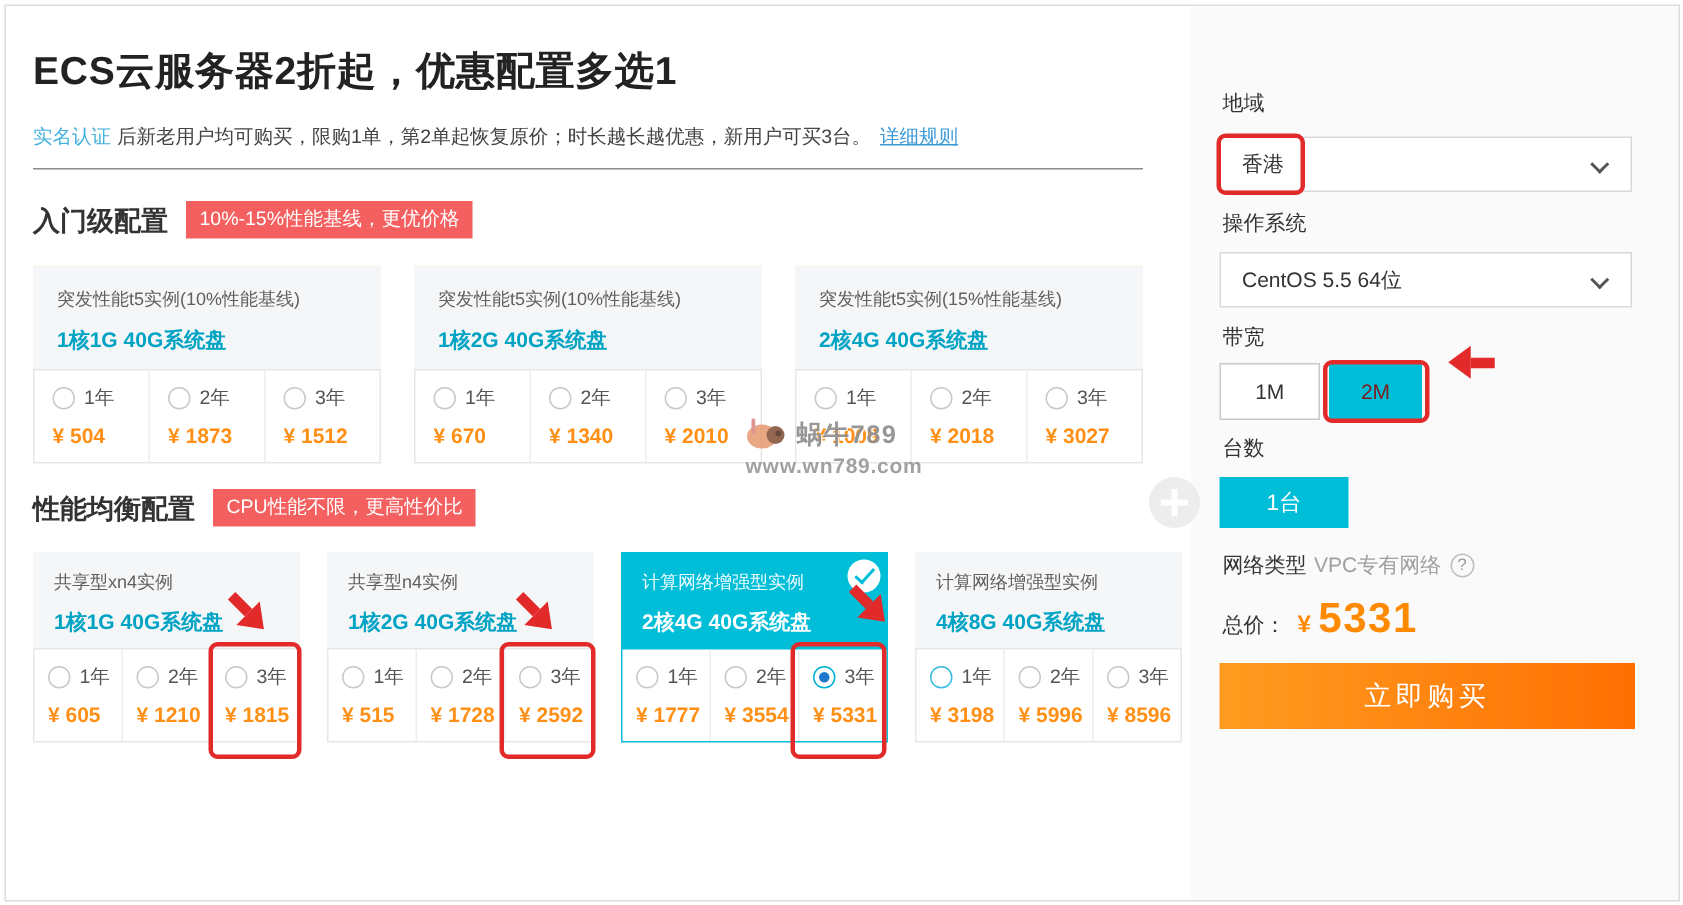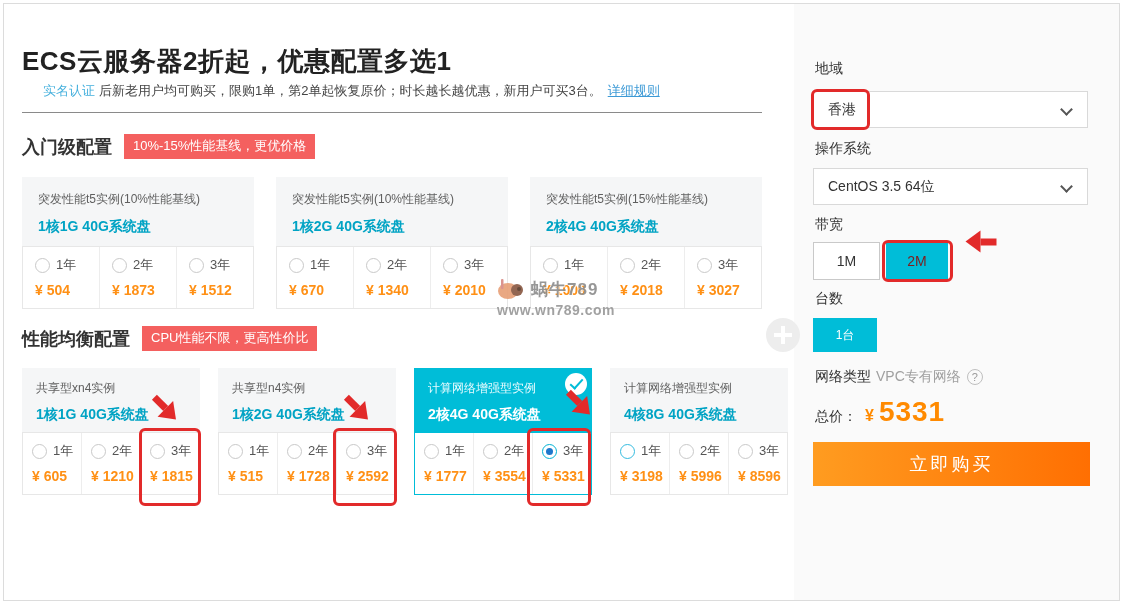--- a/index.html
+++ b/index.html
@@ -2,23 +2,23 @@
 <html><head>
 <meta charset="utf-8">
 <style>
   * { margin:0; padding:0; box-sizing:border-box; }
   html,body { background:#fff; }
   body { font-family:"Liberation Sans","DejaVu Sans",sans-serif; color:#333; }
   #app { position:relative; width:1122px; height:603px; background:#fff; overflow:hidden; }
   .frame { position:absolute; left:3px; top:3px; right:2px; bottom:2px; border:1px solid #dcdcdc; pointer-events:none; }
 
   
-  .page-title { position:absolute; left:22px; top:30px; font-size:26px; font-weight:bold; color:#222; letter-spacing:.5px;margin-top:14px; }
+  .page-title { position:absolute; left:22px; top:30px; font-size:26px; font-weight:bold; color:#222; letter-spacing:.5px; }
   .subtitle { position:absolute; left:22px; top:82px; font-size:13px; color:#444; }
-  .subtitle .verify { color:#45b0dd; margin-right:4px; cursor:pointer;margin-left:21px; }
+  .subtitle .verify { color:#45b0dd; margin-right:4px; cursor:pointer; }
   .subtitle .rules { color:#3d9ad6; text-decoration:underline; margin-left:6px; cursor:pointer; }
   .divider { position:absolute; left:22px; top:112px; width:740px; height:0; border-top:1px solid #8a8a8a; }
 
   .sec-head { position:absolute; left:22px; display:flex; align-items:center; gap:12px; }
   .sec-title { font-size:18px; font-weight:bold; color:#333; }
   .sec-badge { background:#f4605f; color:#fff; font-size:13px; padding:3px 9px 4px; }
 
   
   .cards { position:absolute; display:flex; }
   #s1-cards { left:22px; top:177px; gap:22px; }
@@ -65,21 +65,21 @@
 
   
   .sidebar-bg { position:absolute; left:794px; top:4px; right:3px; bottom:3px; background:#fafafa; }
   .sb-label { position:absolute; left:815px; font-size:14px; color:#333; }
   .sb-select { position:absolute; left:813px; width:275px; height:37px; background:#fff; border:1px solid #d9d9d9;
       font-size:14px; color:#333; line-height:35px; padding-left:14px; cursor:pointer; }
   .chev { position:absolute; right:16px; top:13px; width:9px; height:9px; border-right:2px solid #555; border-bottom:2px solid #555; transform:rotate(45deg); }
   .bw-btn { position:absolute; top:242px; height:38px; font-size:14px; display:flex; align-items:center; justify-content:center; cursor:pointer; }
   .bw-1m { left:813px; width:67px; background:#fff; border:1px solid #c9c9c9; color:#333; }
   .bw-2m { left:886px; width:62px; background:#00bdd8; color:#7f1d1d; }
-  .cnt-btn { position:absolute; left:813px; top:318px; width:64px; height:34px; background:#00bdd8; color:#fff; font-size:12px;
+  .cnt-btn { position:absolute; left:813px; top:318px; width:86px; height:34px; background:#00bdd8; color:#fff; font-size:15px;
       display:flex; align-items:center; justify-content:center; cursor:pointer; }
   .net-row { position:absolute; left:815px; top:368px; display:flex; align-items:center; font-size:14px; }
   .net-name { color:#333; margin-right:5px; }
   .net-val { color:#a0a0a0; }
   .help { width:16px; height:16px; border-radius:50%; border:1px solid #bfbfbf; color:#9a9a9a; font-size:11px;
       display:flex; align-items:center; justify-content:center; margin-left:6px; cursor:pointer; }
   .total-row { position:absolute; left:815px; top:396px; display:flex; align-items:baseline; }
   .total-label { font-size:14px; color:#333; }
   .total-cur { font-size:16px; font-weight:bold; color:#ff8a00; margin-left:8px; margin-right:5px; }
   .total-val { font-size:28px; font-weight:bold; color:#ff8a00; letter-spacing:1px; }
@@ -353,21 +353,21 @@
     </div>
 
   <div class="sb-label" style="top:60px;">地域</div>
   <div class="sb-select" style="top:91px;">
     <span>香港</span>
     <span class="chev"></span>
   </div>
 
   <div class="sb-label" style="top:140px;">操作系统</div>
   <div class="sb-select" style="top:168px;">
-    <span>CentOS 3.5 64位</span>
+    <span>CentOS 5.5 64位</span>
     <span class="chev"></span>
   </div>
 
   <div class="sb-label" style="top:216px;">带宽</div>
   <div class="bw-btn bw-1m">1M</div>
   <div class="bw-btn bw-2m">2M</div>
 
   <div class="sb-label" style="top:290px;">台数</div>
   <div class="cnt-btn">1台</div>
 

